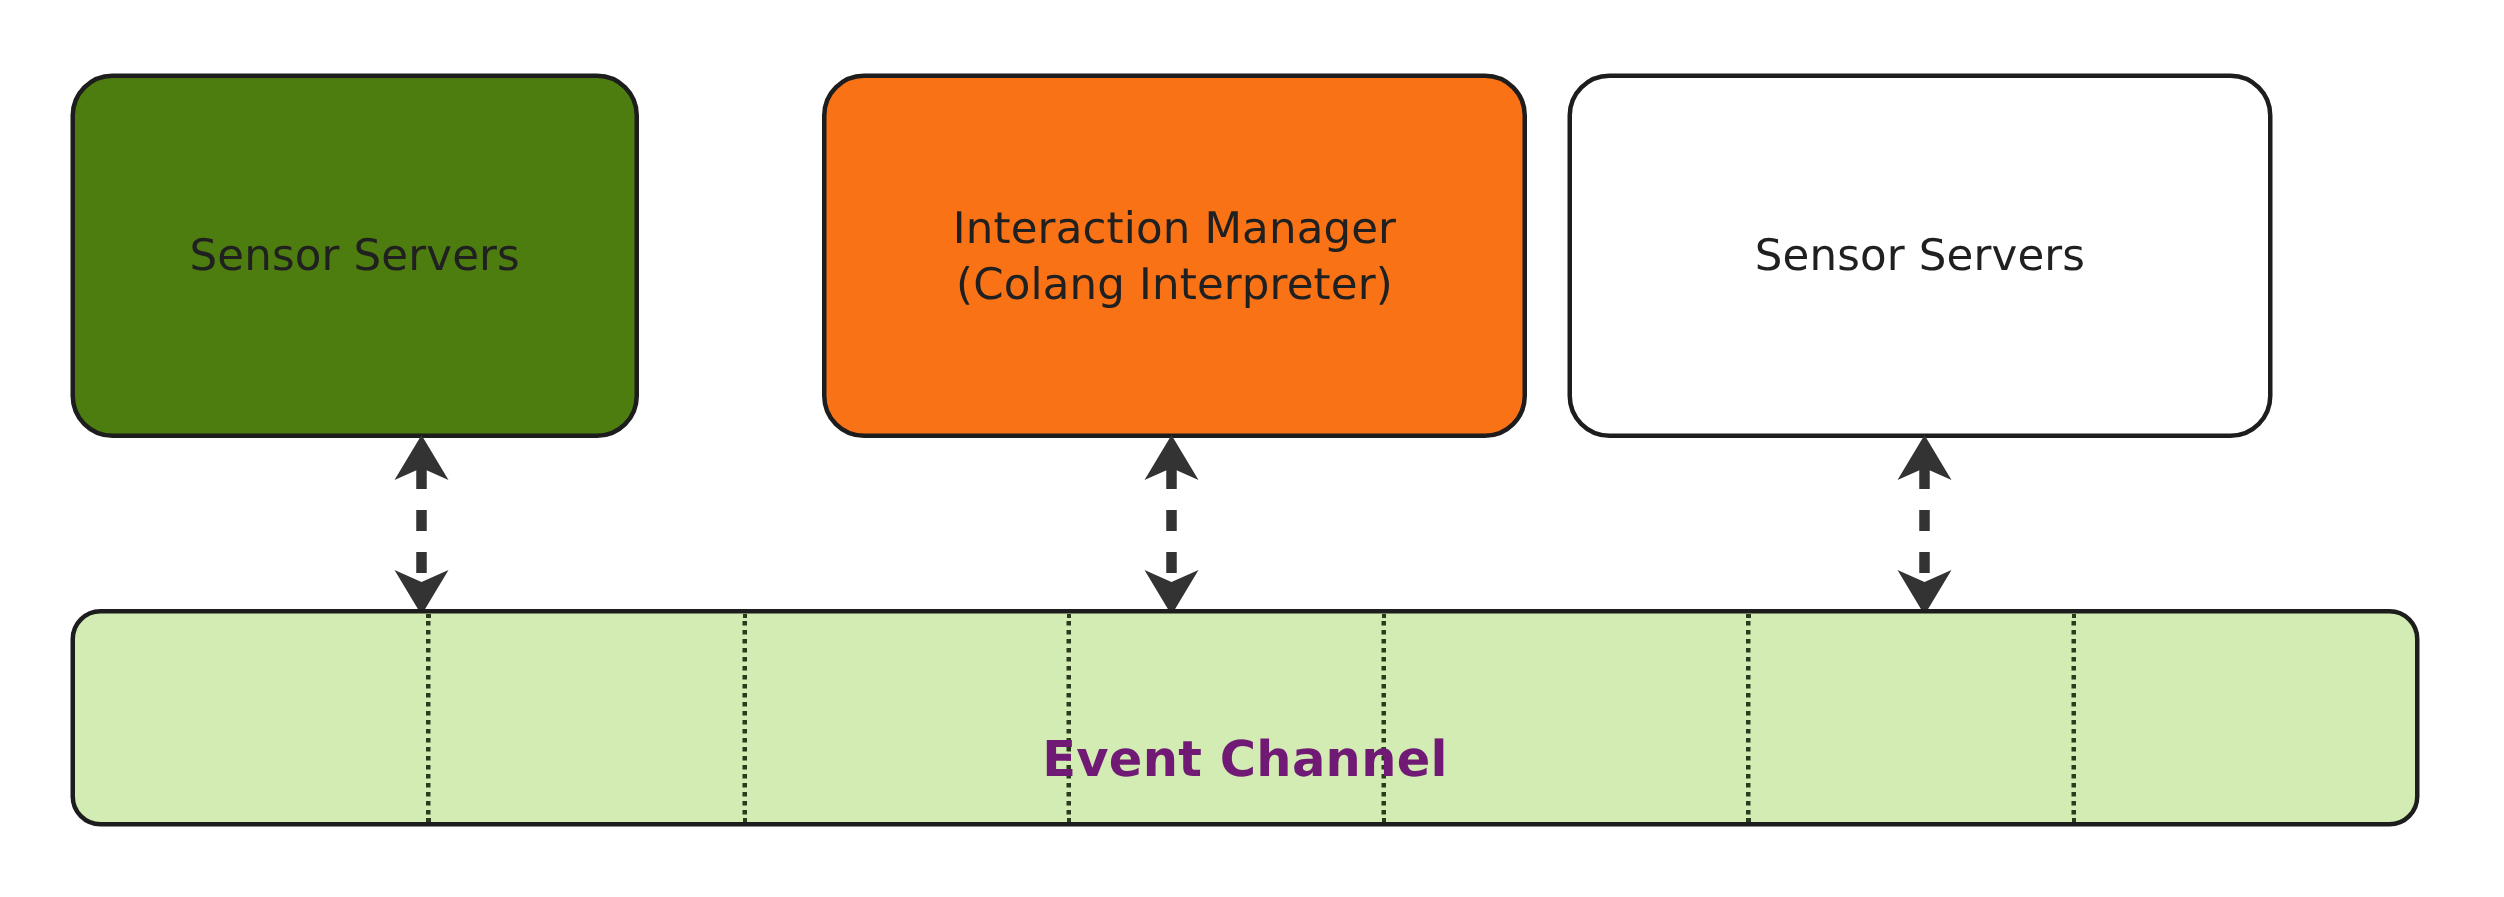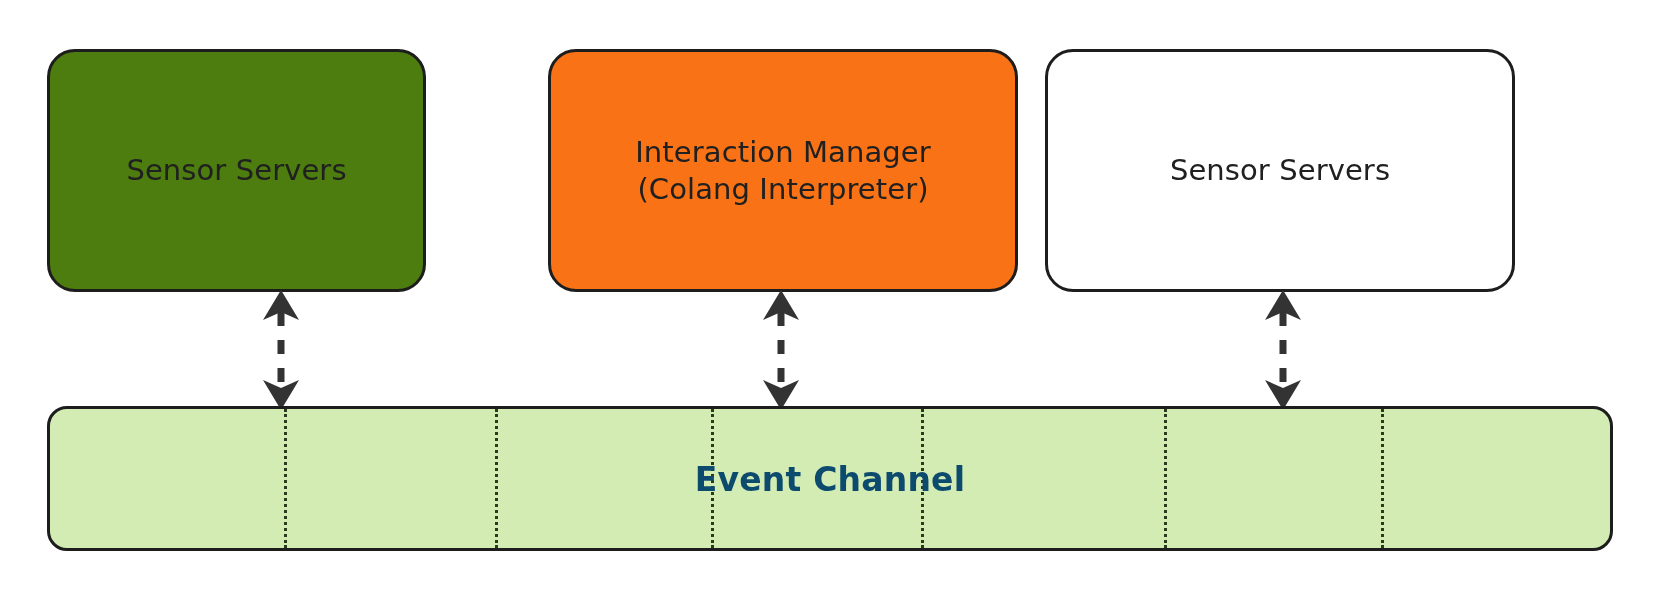--- a/index.html
+++ b/index.html
@@ -123,16 +123,16 @@
 
   <div id="event-channel-bar" style="left: 47px; top: 406px; width: 1566px; height: 145px; background: rgb(210, 236, 180); border-color: rgb(29, 29, 29);">
     <div id="event-channel-lanes">
         <div class="lane-divider" style="left: 234px; border-left-color: rgb(43, 58, 28);"></div>
         <div class="lane-divider" style="left: 445px; border-left-color: rgb(43, 58, 28);"></div>
         <div class="lane-divider" style="left: 661px; border-left-color: rgb(43, 58, 28);"></div>
         <div class="lane-divider" style="left: 871px; border-left-color: rgb(43, 58, 28);"></div>
         <div class="lane-divider" style="left: 1114px; border-left-color: rgb(43, 58, 28);"></div>
         <div class="lane-divider" style="left: 1331px; border-left-color: rgb(43, 58, 28);"></div>
       </div>
-    <div id="event-channel-label" style="color: #0c4a6e;">Event Channel</div>
+    <div id="event-channel-label" style="color: #701a75; margin-top: 27px;">Event Channel</div>
   </div>
 
 </div>
 
 </body></html>

